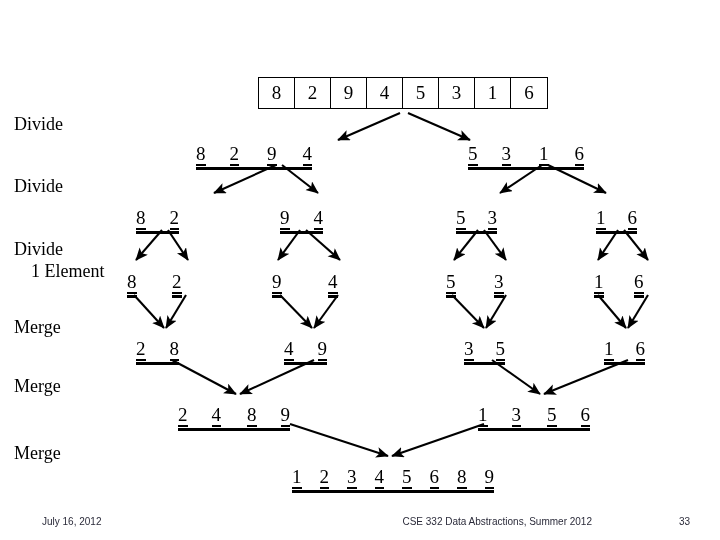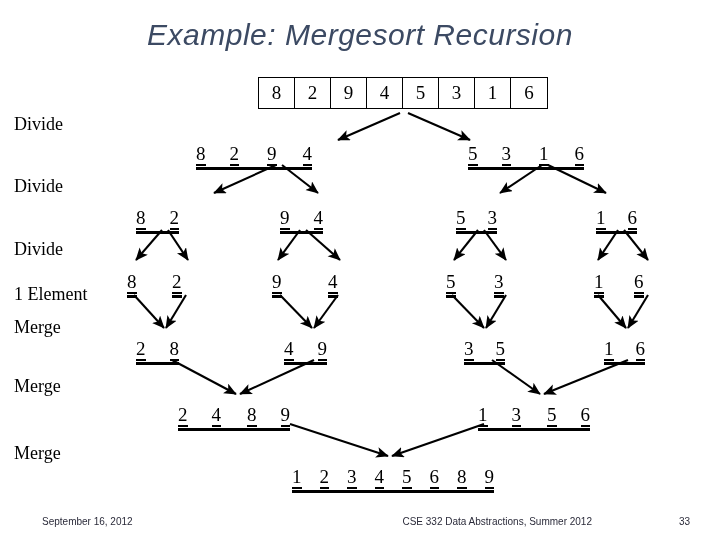--- a/index.html
+++ b/index.html
@@ -59,27 +59,26 @@
   }
   .footer-date{position:absolute;left:42px;top:10px;}
   .footer-center{position:absolute;left:0;top:10px;width:592px;text-align:right;}
   .footer-page{position:absolute;right:30px;top:10px;}
 </style>
 </head>
 <body>
 
 <div id="slide">
 
-  <div class="title">Example: Mergesort Recursion</div>
 
   <div id="stage-labels">
       <div class="stage-label" style="top: 114px;">Divide</div>
       <div class="stage-label" style="top: 176px;">Divide</div>
       <div class="stage-label" style="top: 239px;">Divide</div>
-      <div class="stage-label" style="top: 284px;">1 Element</div>
+      <div class="stage-label" style="top: 261px; margin-left: 17px;">1 Element</div>
       <div class="stage-label" style="top: 317px;">Merge</div>
       <div class="stage-label" style="top: 376px;">Merge</div>
       <div class="stage-label" style="top: 443px;">Merge</div>
     </div>
 
   <div id="top-array" class="array-box" style="left: 258px; top: 77px;">
       <div class="array-cell" style="width: 36px; height: 30px;">8</div>
       <div class="array-cell" style="width: 36px; height: 30px;">2</div>
       <div class="array-cell" style="width: 36px; height: 30px;">9</div>
       <div class="array-cell" style="width: 36px; height: 30px;">4</div>
@@ -241,18 +240,18 @@
         <line x1="172" y1="360" x2="236" y2="394" stroke="#000" stroke-width="2.1" marker-end="url(#ah)"></line>
         <line x1="314" y1="360" x2="240" y2="394" stroke="#000" stroke-width="2.1" marker-end="url(#ah)"></line>
         <line x1="492" y1="360" x2="540" y2="394" stroke="#000" stroke-width="2.1" marker-end="url(#ah)"></line>
         <line x1="628" y1="360" x2="544" y2="394" stroke="#000" stroke-width="2.1" marker-end="url(#ah)"></line>
         <line x1="290" y1="424" x2="388" y2="456" stroke="#000" stroke-width="2.1" marker-end="url(#ah)"></line>
         <line x1="484" y1="424" x2="392" y2="456" stroke="#000" stroke-width="2.1" marker-end="url(#ah)"></line>
       </g>
   </svg>
 
   <div class="footer">
-    <div class="footer-date">September 16, 2012</div>
+    <div class="footer-date">July 16, 2012</div>
     <div class="footer-center">CSE 332 Data Abstractions, Summer 2012</div>
     <div class="footer-page">33</div>
   </div>
 
 </div>
 
 </body></html>

